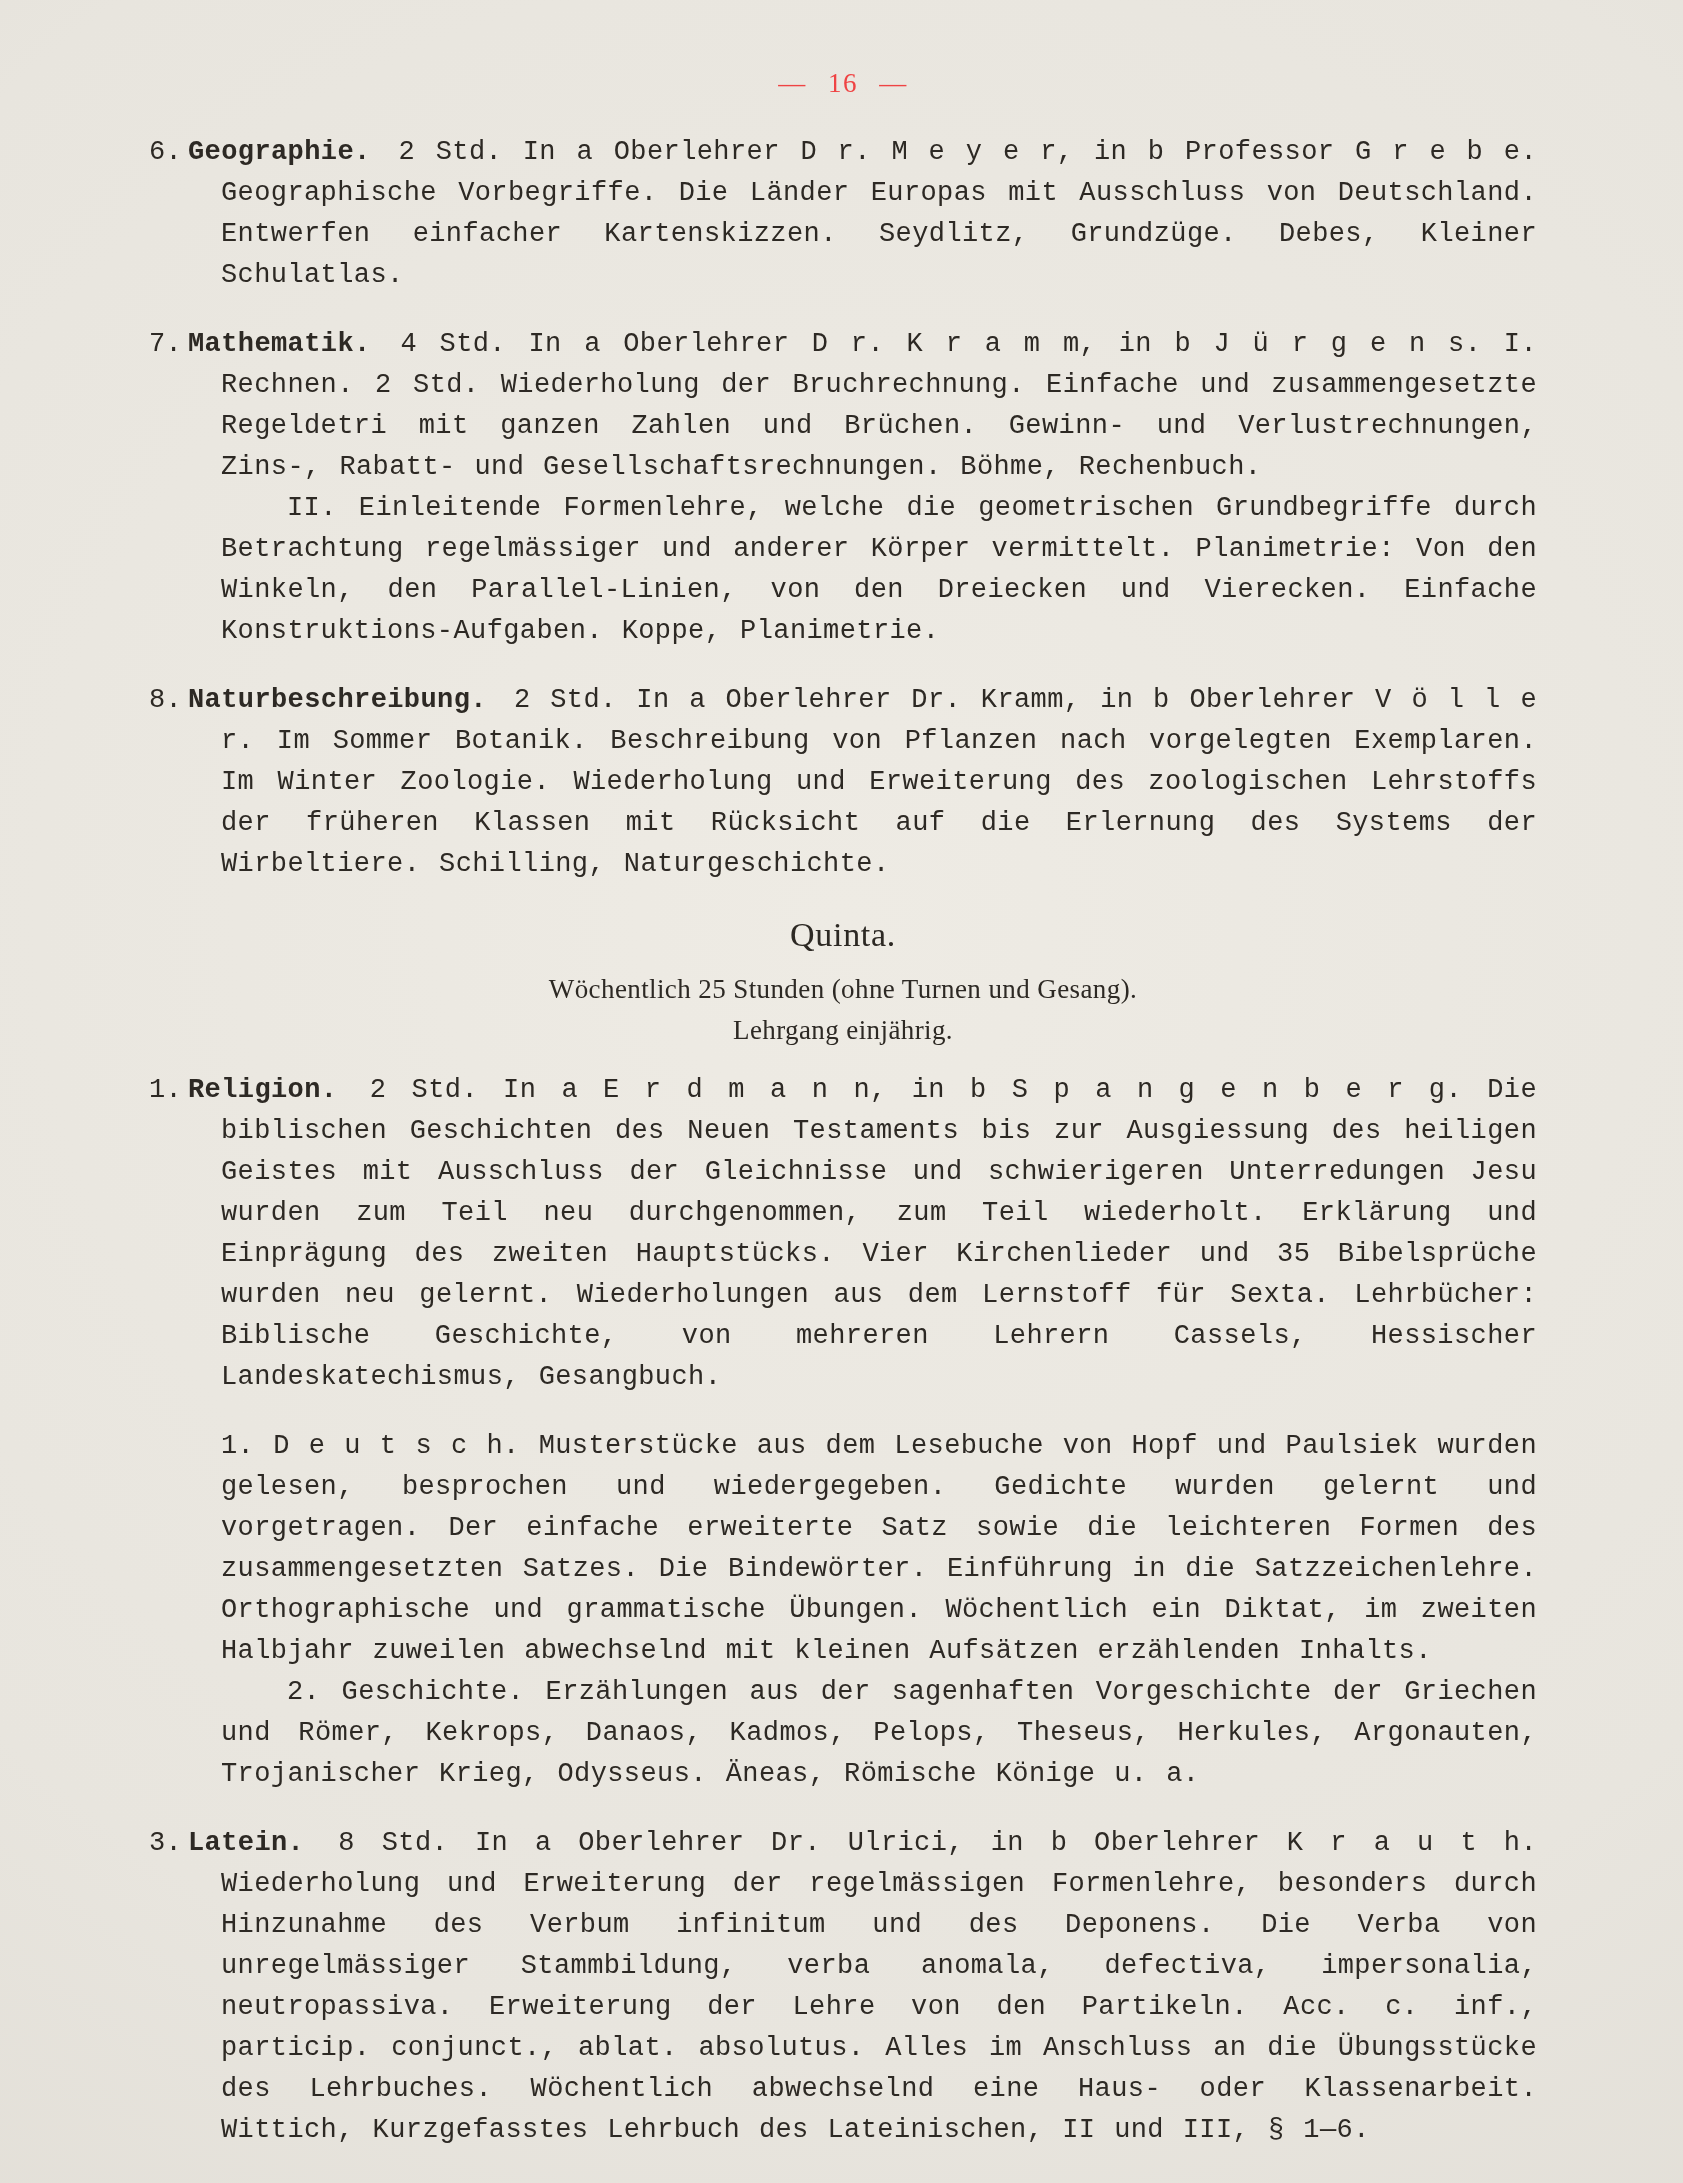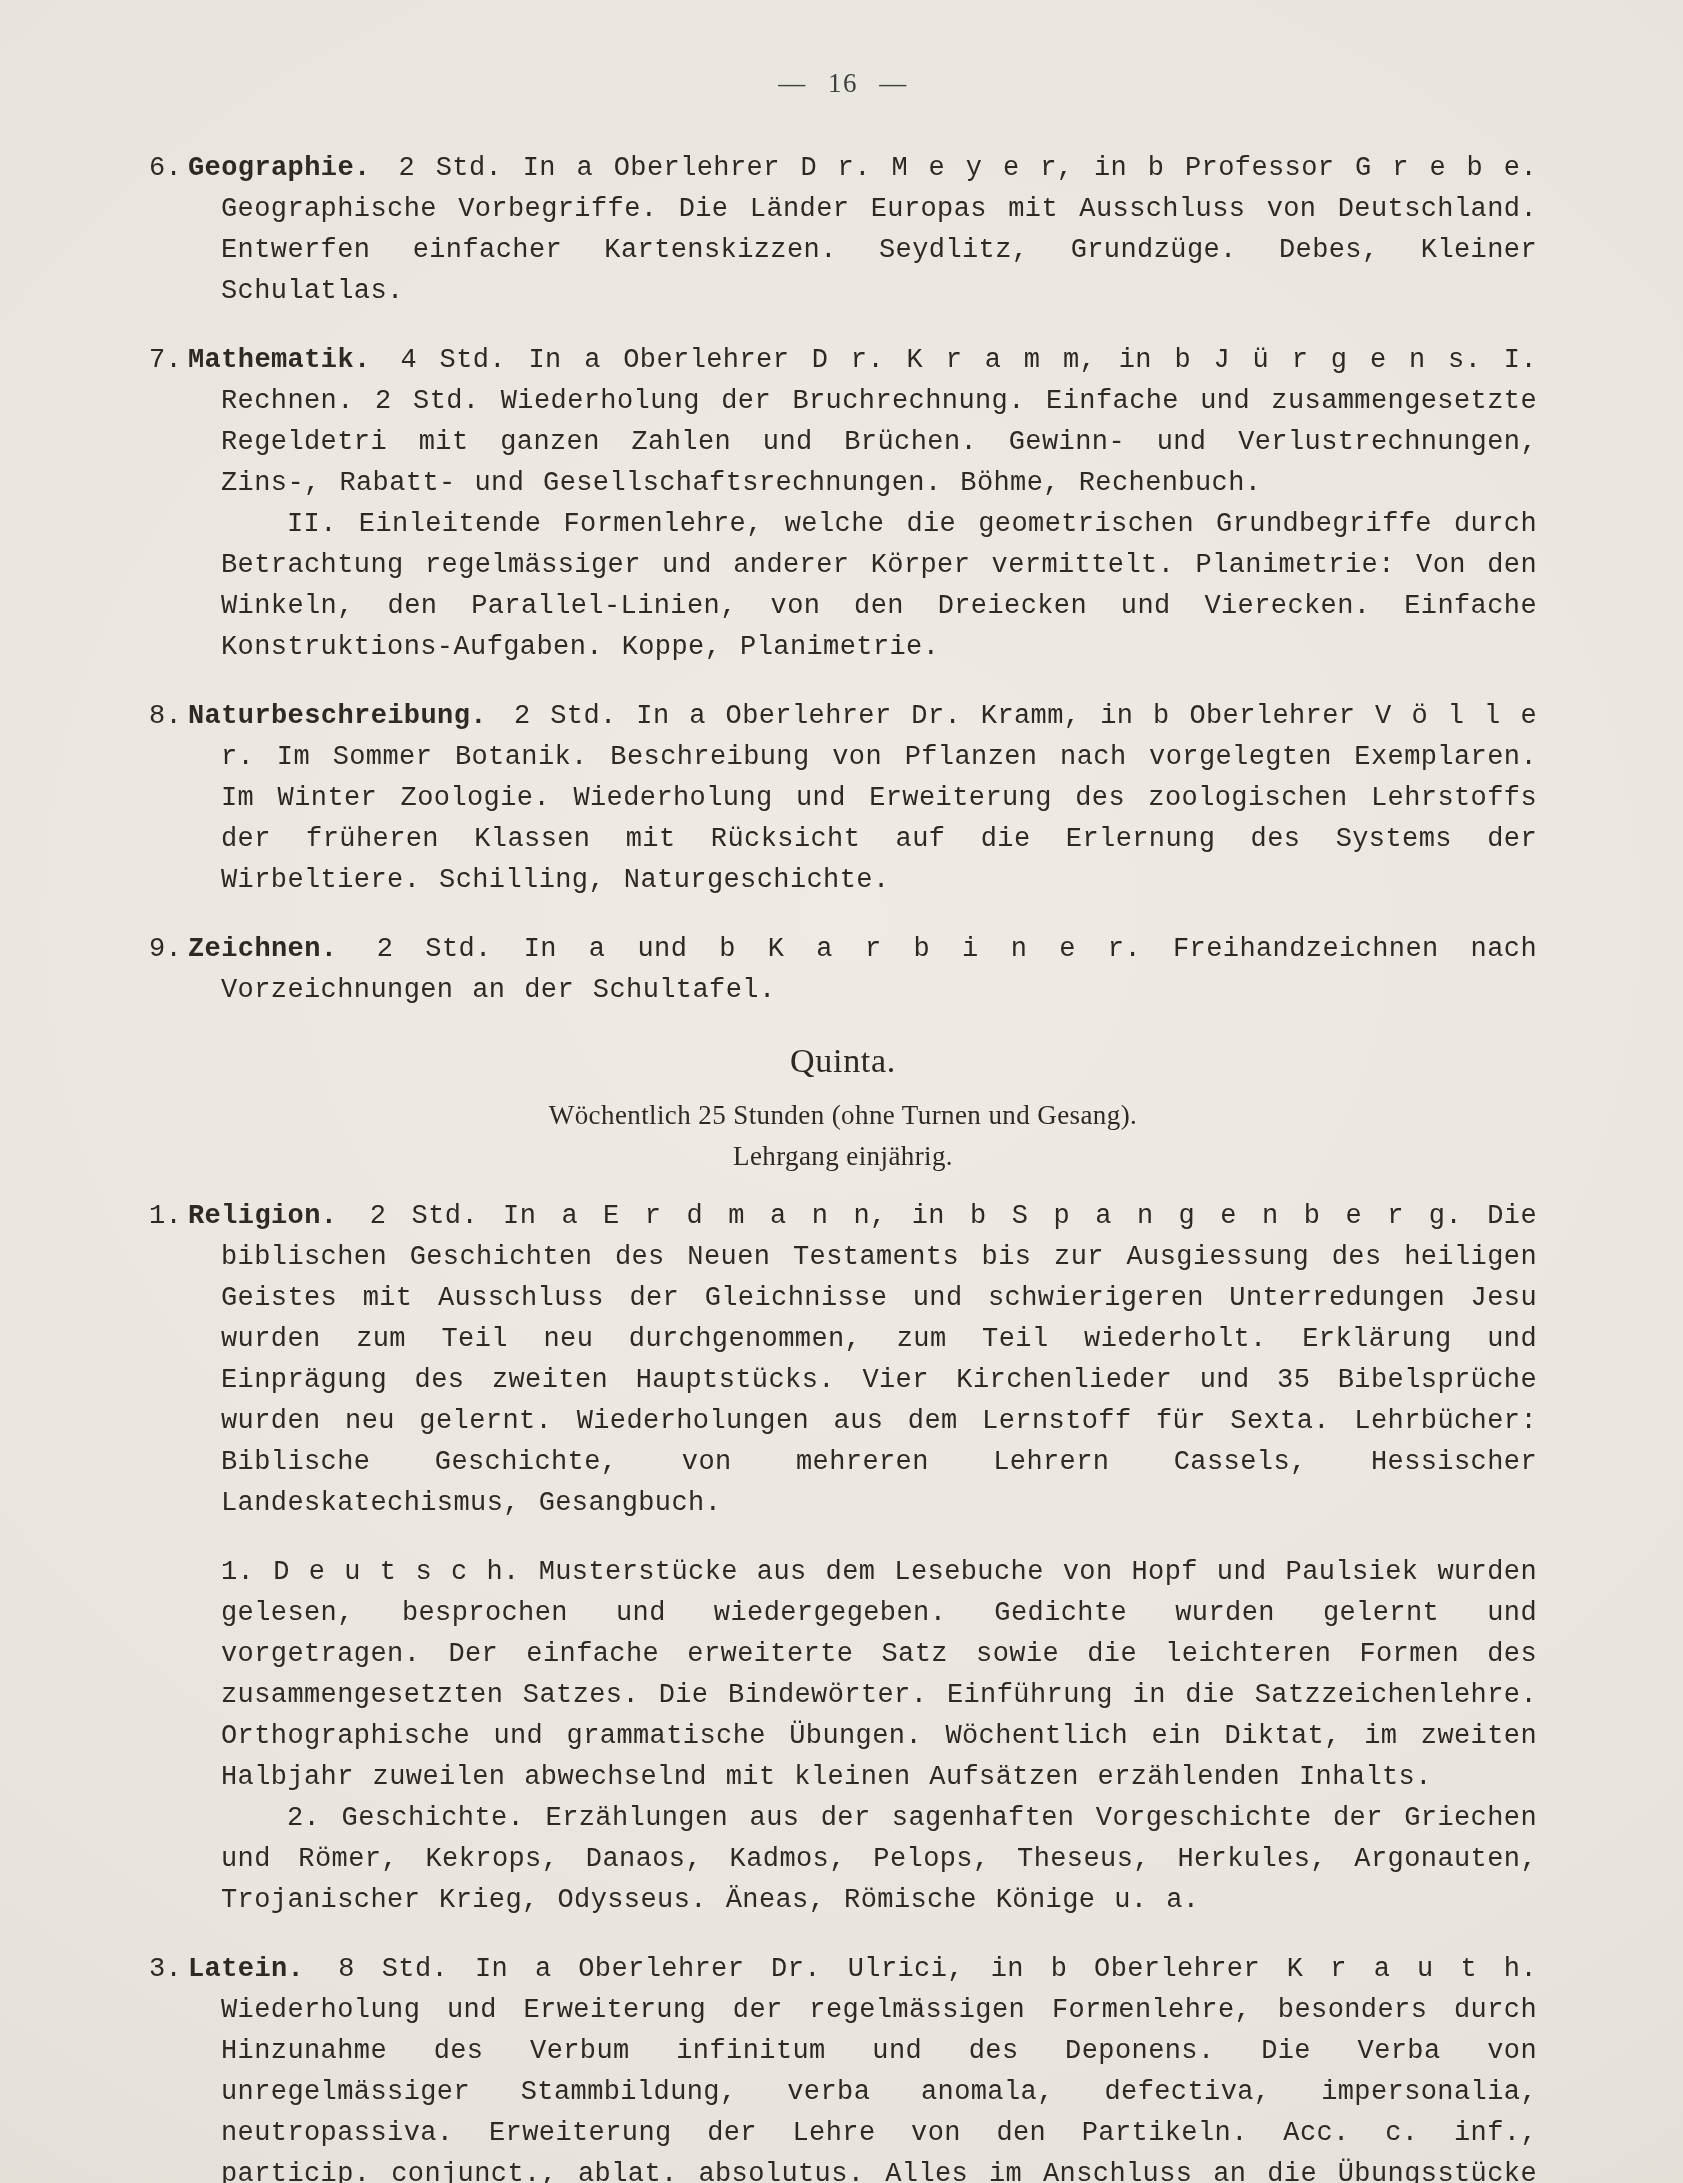--- a/index.html
+++ b/index.html
@@ -15,22 +15,22 @@
     font-size: 27px;
     line-height: 41px;
   }
   .page {
     padding: 63px 147px 0 149px;
   }
   .page-number {
     text-align: center;
     word-spacing: 13px;
     letter-spacing: 1.5px;
-    margin-bottom: 44px;
-    color: #404040;
+    margin-bottom: 28px;
+    color: #ef4444;
   }
   .item {
     margin-bottom: 28px;
     padding-left: 72px;
   }
   .item p {
     margin: 0;
     text-align: justify;
     letter-spacing: 0.4px;
     word-spacing: 2.2px;
@@ -81,24 +81,20 @@
       <p class="lead"><span class="item-number">7.</span><b class="item-title">Mathematik.</b>
         <span>4 Std. In a Oberlehrer D r. K r a m m, in b J ü r g e n s. I. Rechnen. 2 Std. Wiederholung der Bruchrechnung. Einfache und zusammengesetzte Regeldetri mit ganzen Zahlen und Brüchen. Gewinn- und Verlustrechnungen, Zins-, Rabatt- und Gesellschaftsrechnungen. Böhme, Rechenbuch.</span></p>
       <p class="para indent">II. Einleitende Formenlehre, welche die geometrischen Grundbegriffe durch Betrachtung regelmässiger und anderer Körper vermittelt. Planimetrie: Von den Winkeln, den Parallel-Linien, von den Dreiecken und Vierecken. Einfache Konstruktions-Aufgaben. Koppe, Planimetrie.</p>
     </div>
 
     <div class="item">
       <p class="lead"><span class="item-number">8.</span><b class="item-title">Naturbeschreibung.</b>
         <span>2 Std. In a Oberlehrer Dr. Kramm, in b Oberlehrer V ö l l e r. Im Sommer Botanik. Beschreibung von Pflanzen nach vorgelegten Exemplaren. Im Winter Zoologie. Wiederholung und Erweiterung des zoologischen Lehrstoffs der früheren Klassen mit Rücksicht auf die Erlernung des Systems der Wirbeltiere. Schilling, Naturgeschichte.</span></p>
     </div>
 
-    <div class="item">
-      <p class="lead"><span class="item-number">9.</span><b class="item-title">Zeichnen.</b>
-        <span>2 Std. In a und b K a r b i n e r. Freihandzeichnen nach Vorzeichnungen an der Schultafel.</span></p>
-    </div>
 
   </div>
 
   <div class="quinta-header">
     <div class="quinta-heading">Quinta.</div>
     <p class="center-line">Wöchentlich 25 Stunden (ohne Turnen und Gesang).</p>
     <p class="center-line">Lehrgang einjährig.</p>
   </div>
 
   <div>

